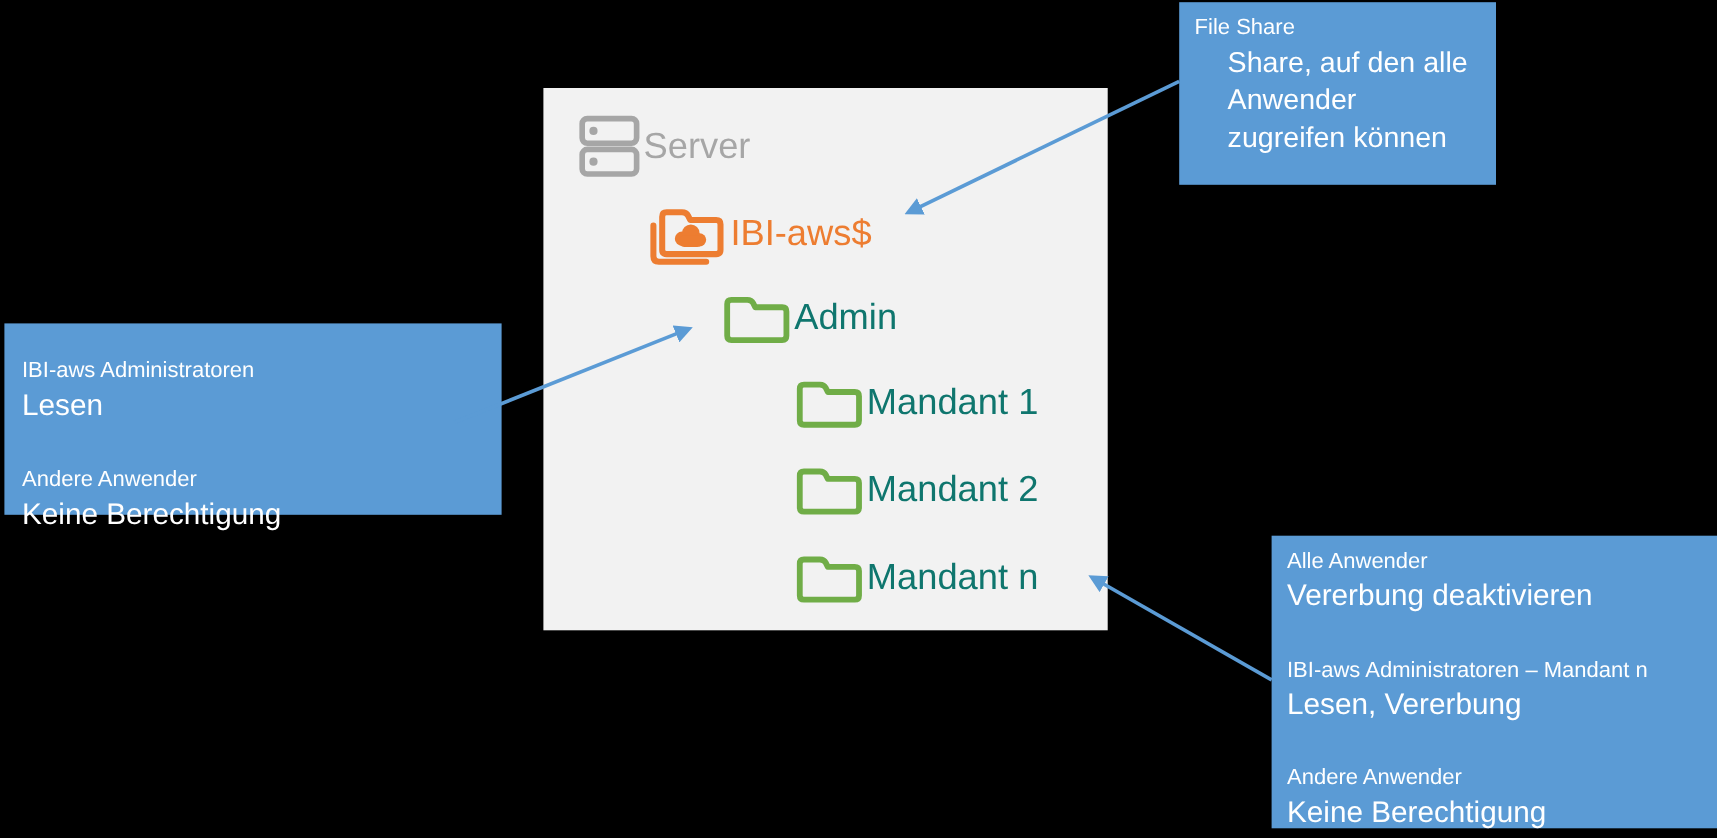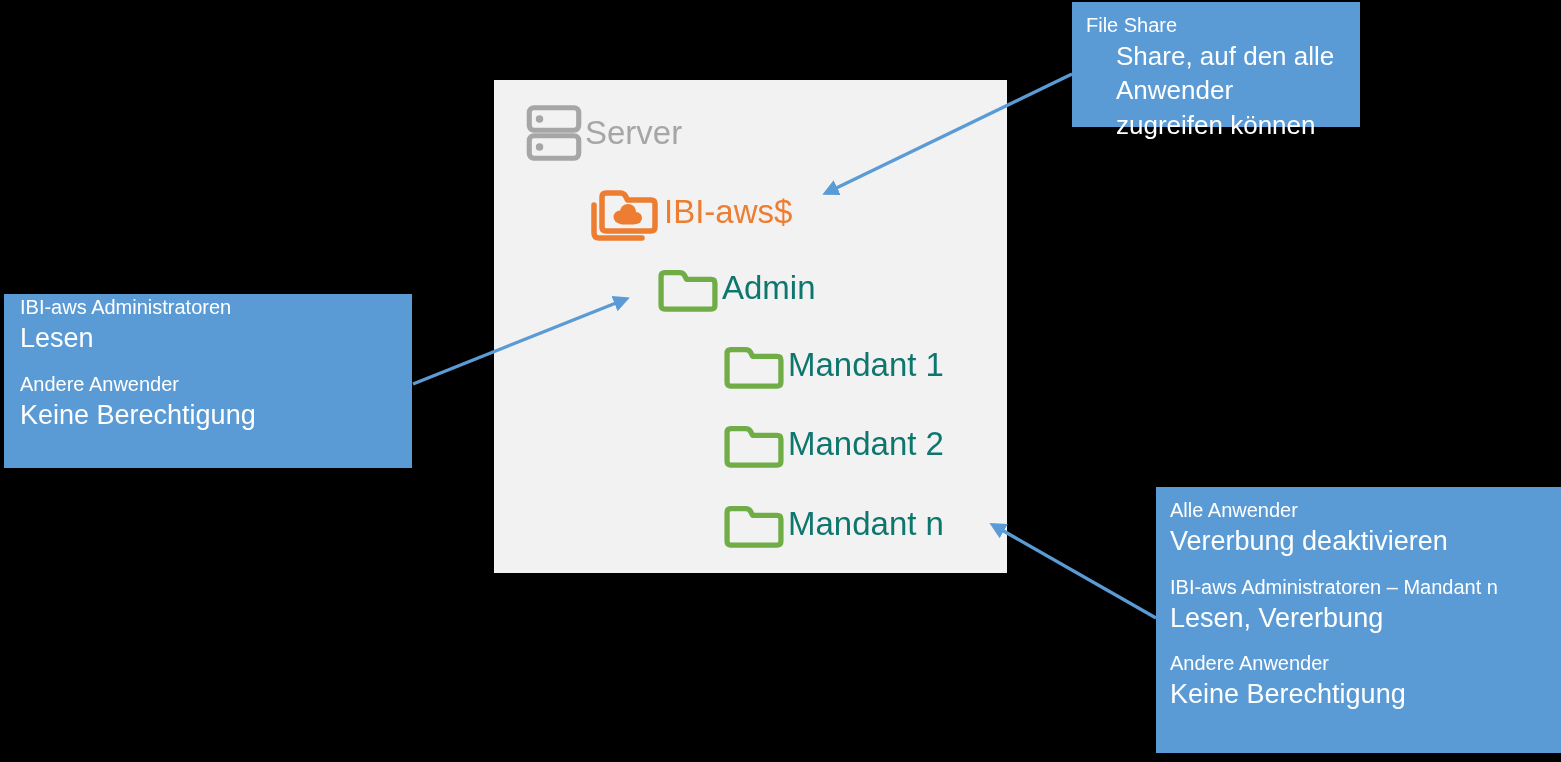--- a/index.html
+++ b/index.html
@@ -21,27 +21,27 @@
   .row-share   { left:589px; top:181px; }
   .row-admin   { left:657px; top:263px; }
   .row-m1      { left:723px; top:340px; }
   .row-m2      { left:723px; top:419px; }
   .row-mn      { left:723px; top:499px; }
 
   .callout {
     position:absolute; background:#5B9BD5; color:#FFFFFF;
     padding:10px 14px; box-sizing:border-box;
   }
-  .callout-file-share { left:1072px; top:2px;   width:288px; height:125px; }
-  .callout-admin      { left:4px;    top:294px; width:408px; height:174px; padding:0 16px; }
+  .callout-file-share { left:1072px; top:2px;   width:288px; height:166px; }
+  .callout-admin      { left:4px;    top:294px; width:452px; height:174px; padding:30px 16px; }
   .callout-mandant    { left:1156px; top:487px; width:405px; height:266px; }
 
   .c-title { font-size:20px; line-height:1.35; }
   .c-body  { font-size:26px; line-height:1.32;margin-left:30px; }
-  .cgroup + .cgroup { margin-top:15px; }
+  .cgroup + .cgroup { margin-top:37px; }
   .cg-name { font-size:20px; line-height:1.35; }
   .cg-perm { font-size:27px; line-height:1.28; }
 
   .arrows { position:absolute; left:0; top:0; width:1561px; height:762px; pointer-events:none; }
 </style>
 </head>
 <body>
 
 <div class="canvas">
 

